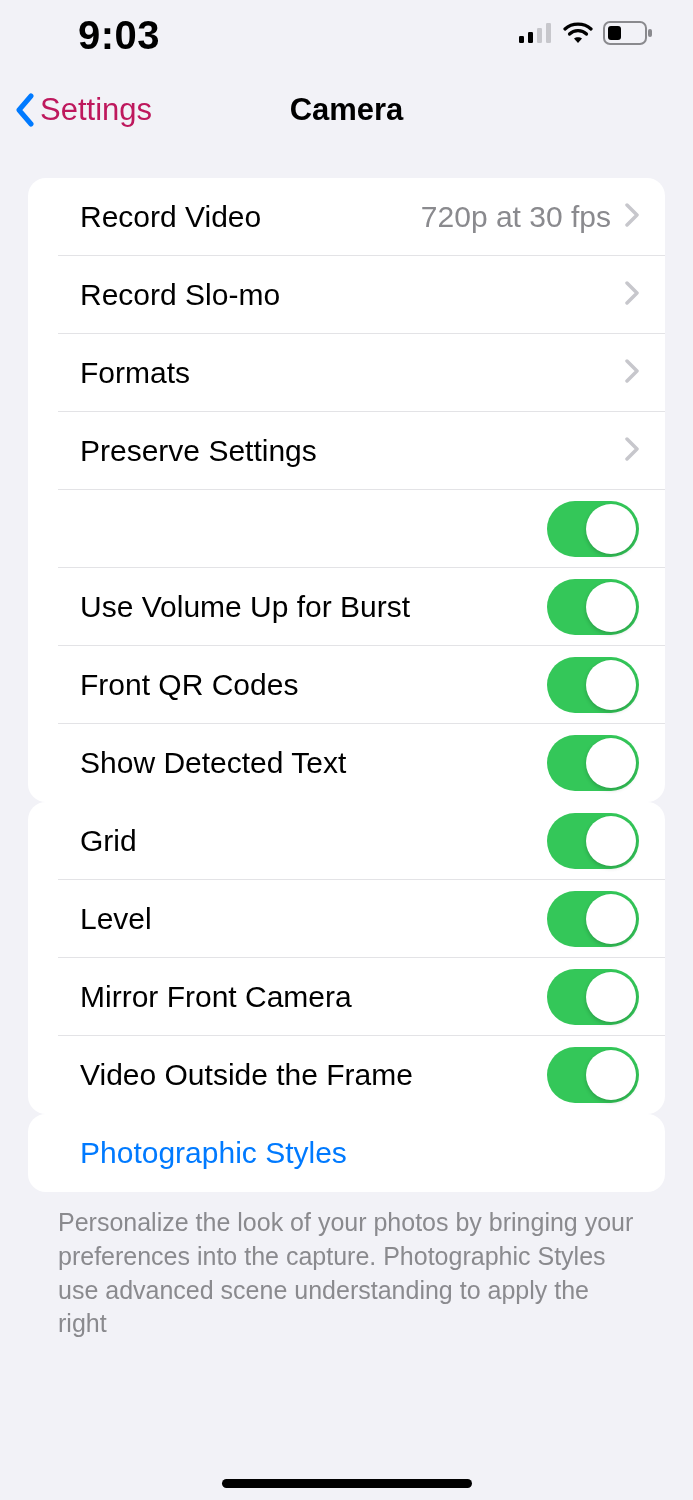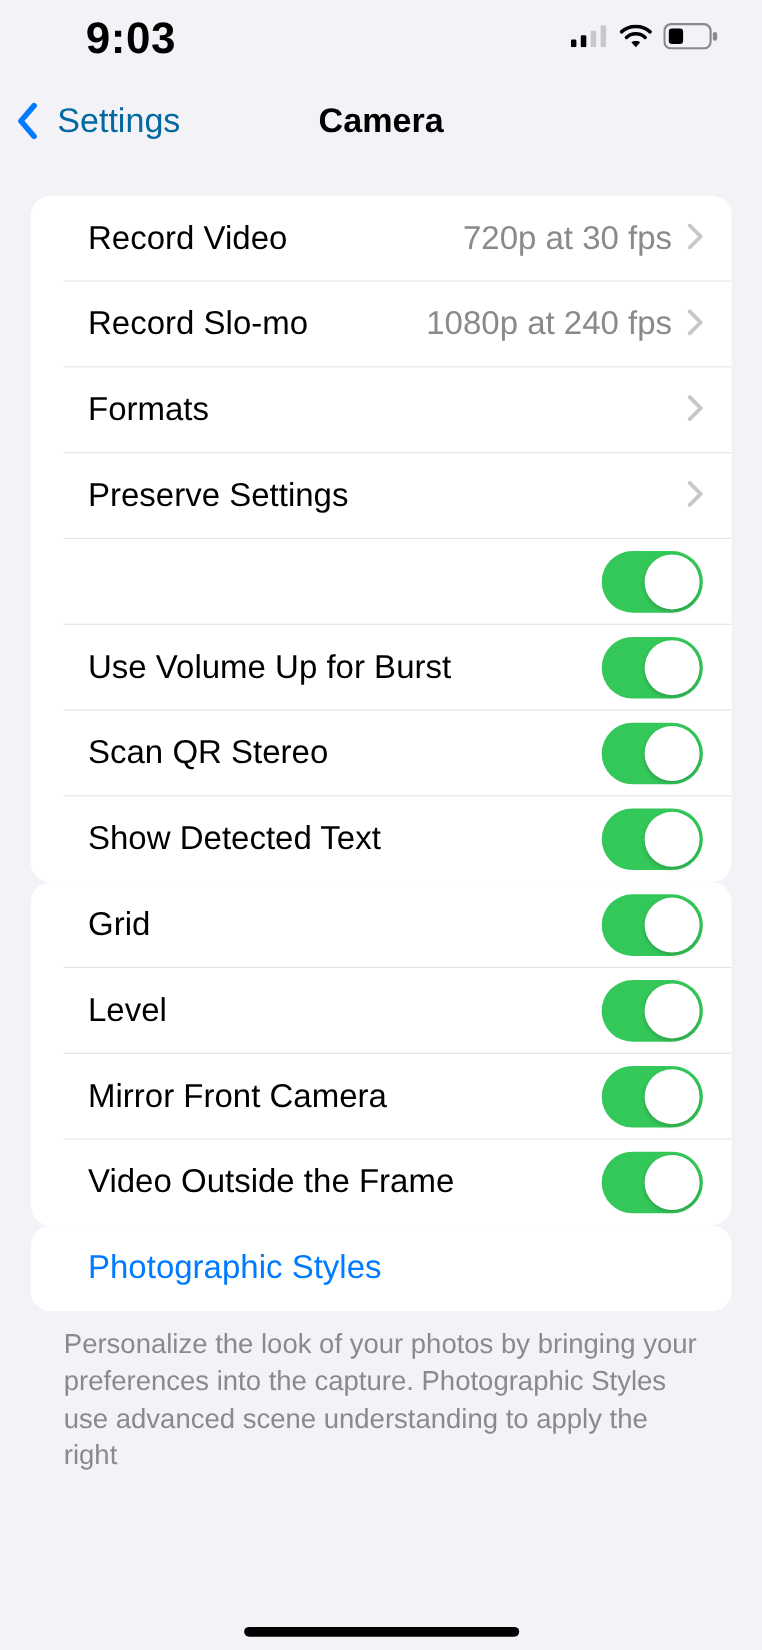--- a/index.html
+++ b/index.html
@@ -35,22 +35,22 @@
     
     .nav-bar {
       height: 80px;
       position: relative;
       display: flex;
       align-items: center;
     }
     .back-button {
       display: flex;
       align-items: center;
-      gap: 16px;
-      color: #0369a1;
+      gap: 4px;
+      color: #be185d;
       font-size: 31px;
       padding-left: 14px;
       cursor: pointer;
     }
     .back-chevron {
       width: 22px;
       height: 34px;
     }
     .nav-title {
       position: absolute;
@@ -202,21 +202,20 @@
         <div class="row-label">Record Video</div>
         <div class="row-spacer"></div>
         <div class="row-detail">720p at 30 fps</div>
         <span><svg class="chevron" viewBox="0 0 14 24">
             <polyline points="2,2 12,12 2,22" fill="none" stroke="#c7c7cc" stroke-width="3.5" stroke-linecap="round" stroke-linejoin="round"></polyline>
           </svg></span>
       </div>
       <div class="row">
         <div class="row-label">Record Slo-mo</div>
         <div class="row-spacer"></div>
-        <div class="row-detail">1080p at 240 fps</div>
         <span><svg class="chevron" viewBox="0 0 14 24">
             <polyline points="2,2 12,12 2,22" fill="none" stroke="#c7c7cc" stroke-width="3.5" stroke-linecap="round" stroke-linejoin="round"></polyline>
           </svg></span>
       </div>
       <div class="row">
         <div class="row-label">Formats</div>
         <div class="row-spacer"></div>
         <span><svg class="chevron" viewBox="0 0 14 24">
             <polyline points="2,2 12,12 2,22" fill="none" stroke="#c7c7cc" stroke-width="3.5" stroke-linecap="round" stroke-linejoin="round"></polyline>
           </svg></span>
@@ -235,21 +234,21 @@
         </div>
       </div>
       <div class="row">
         <div class="row-label">Use Volume Up for Burst</div>
         <div class="row-spacer"></div>
         <div class="toggle on">
           <div class="knob"></div>
         </div>
       </div>
       <div class="row">
-        <div class="row-label">Scan QR Stereo</div>
+        <div class="row-label">Front QR Codes</div>
         <div class="row-spacer"></div>
         <div class="toggle on">
           <div class="knob"></div>
         </div>
       </div>
       <div class="row">
         <div class="row-label">Show Detected Text</div>
         <div class="row-spacer"></div>
         <div class="toggle on">
           <div class="knob"></div>

